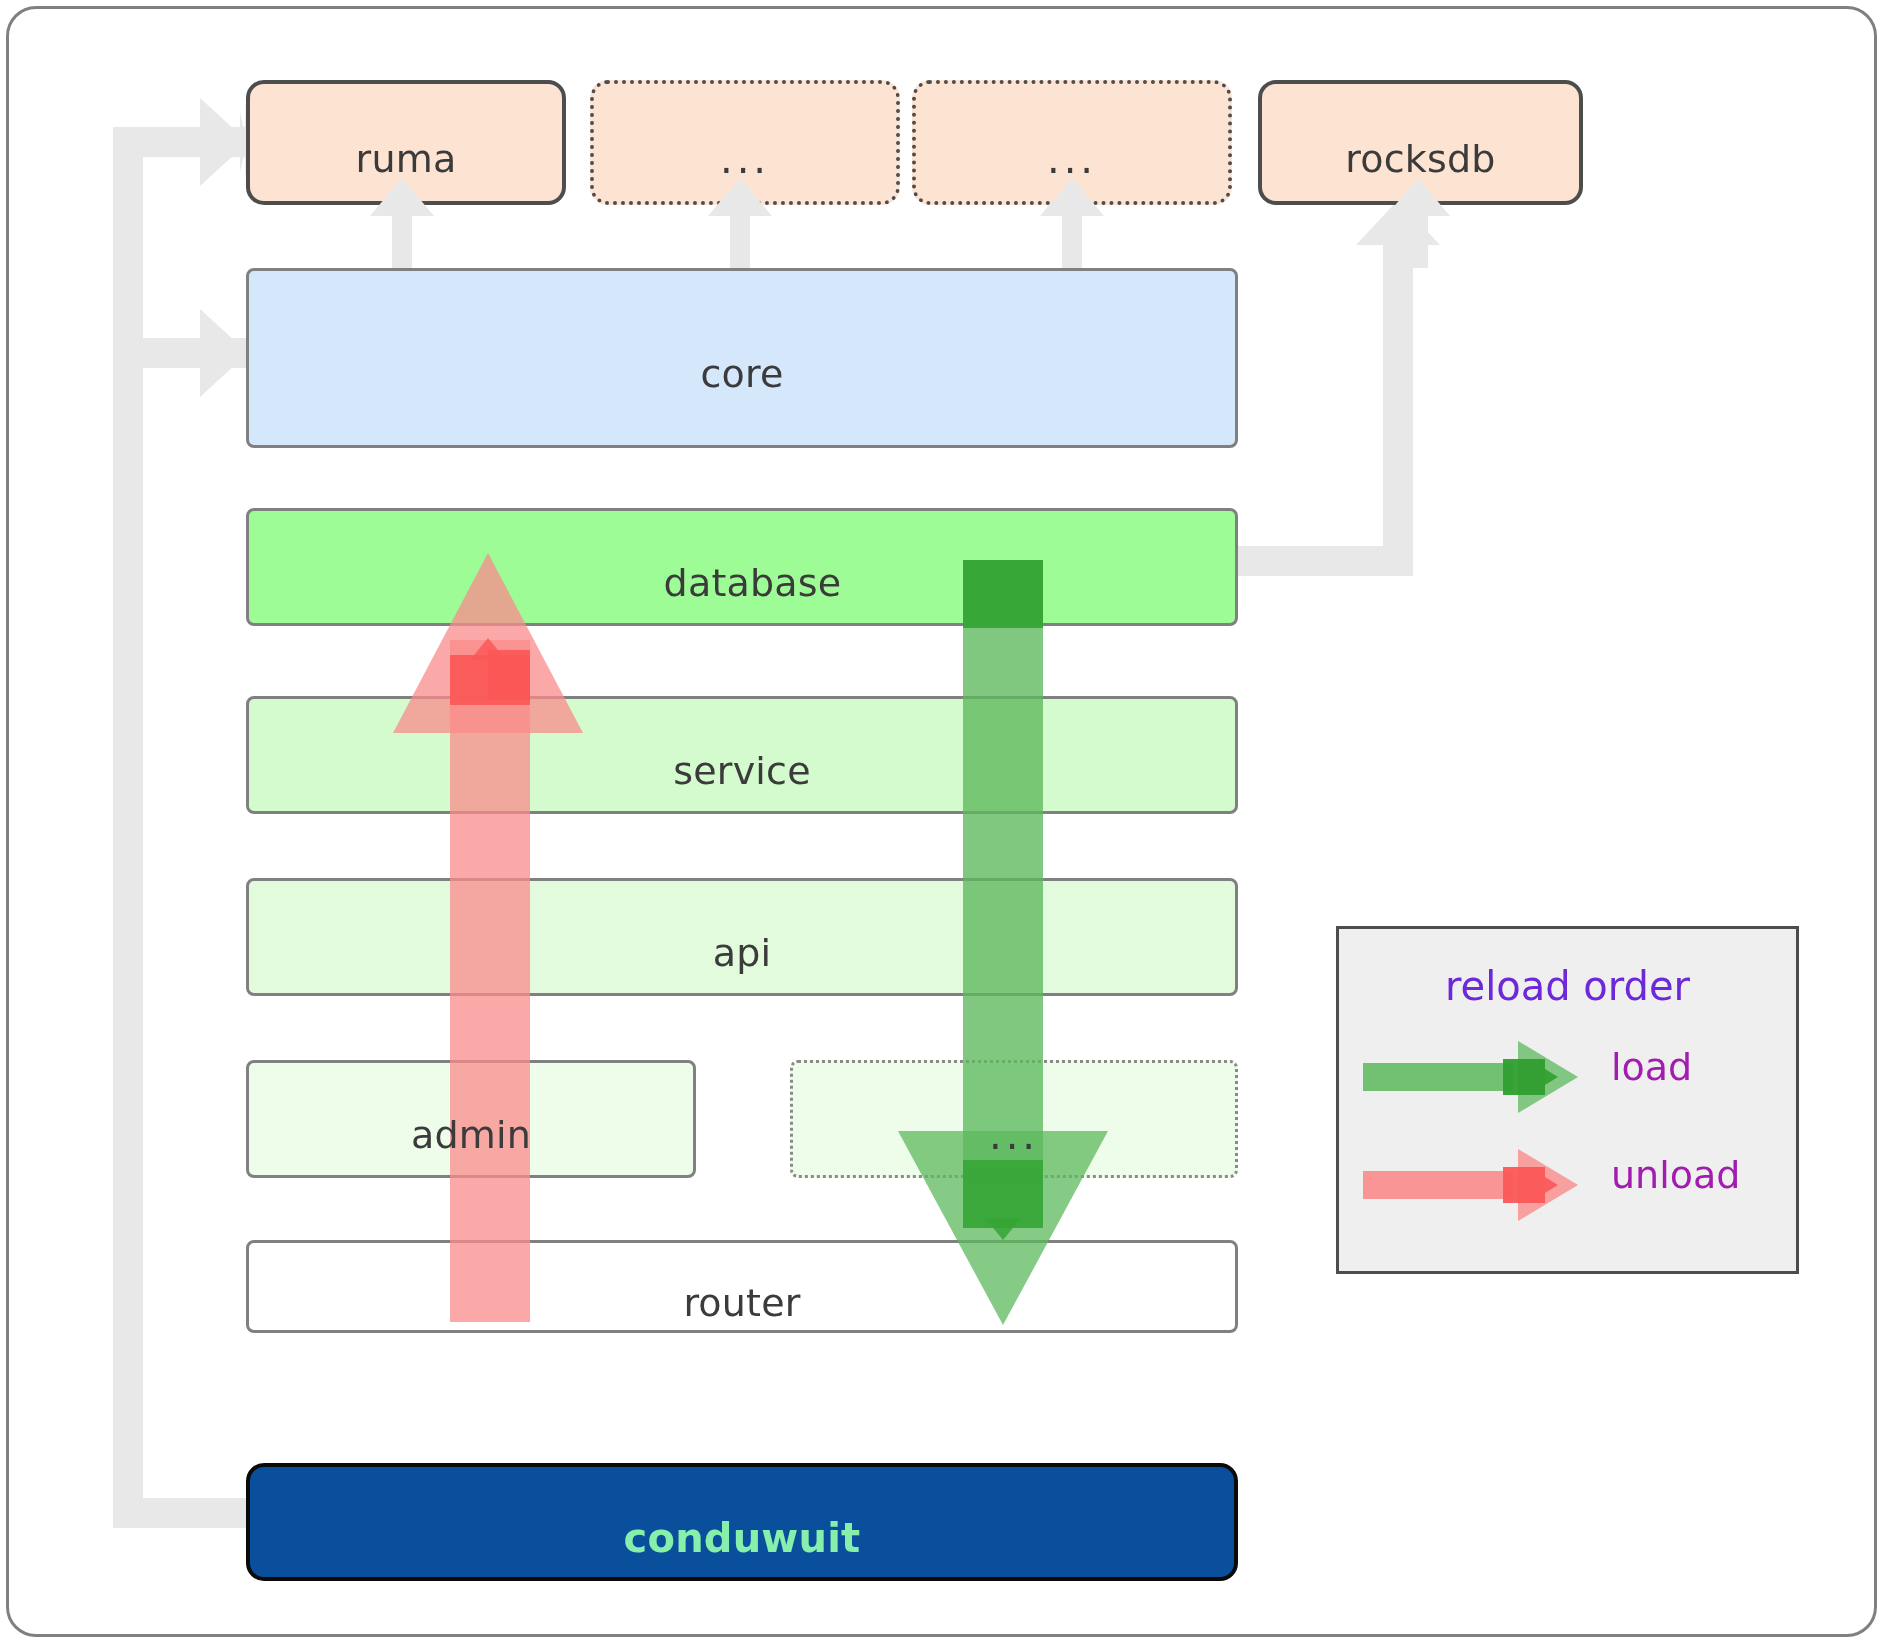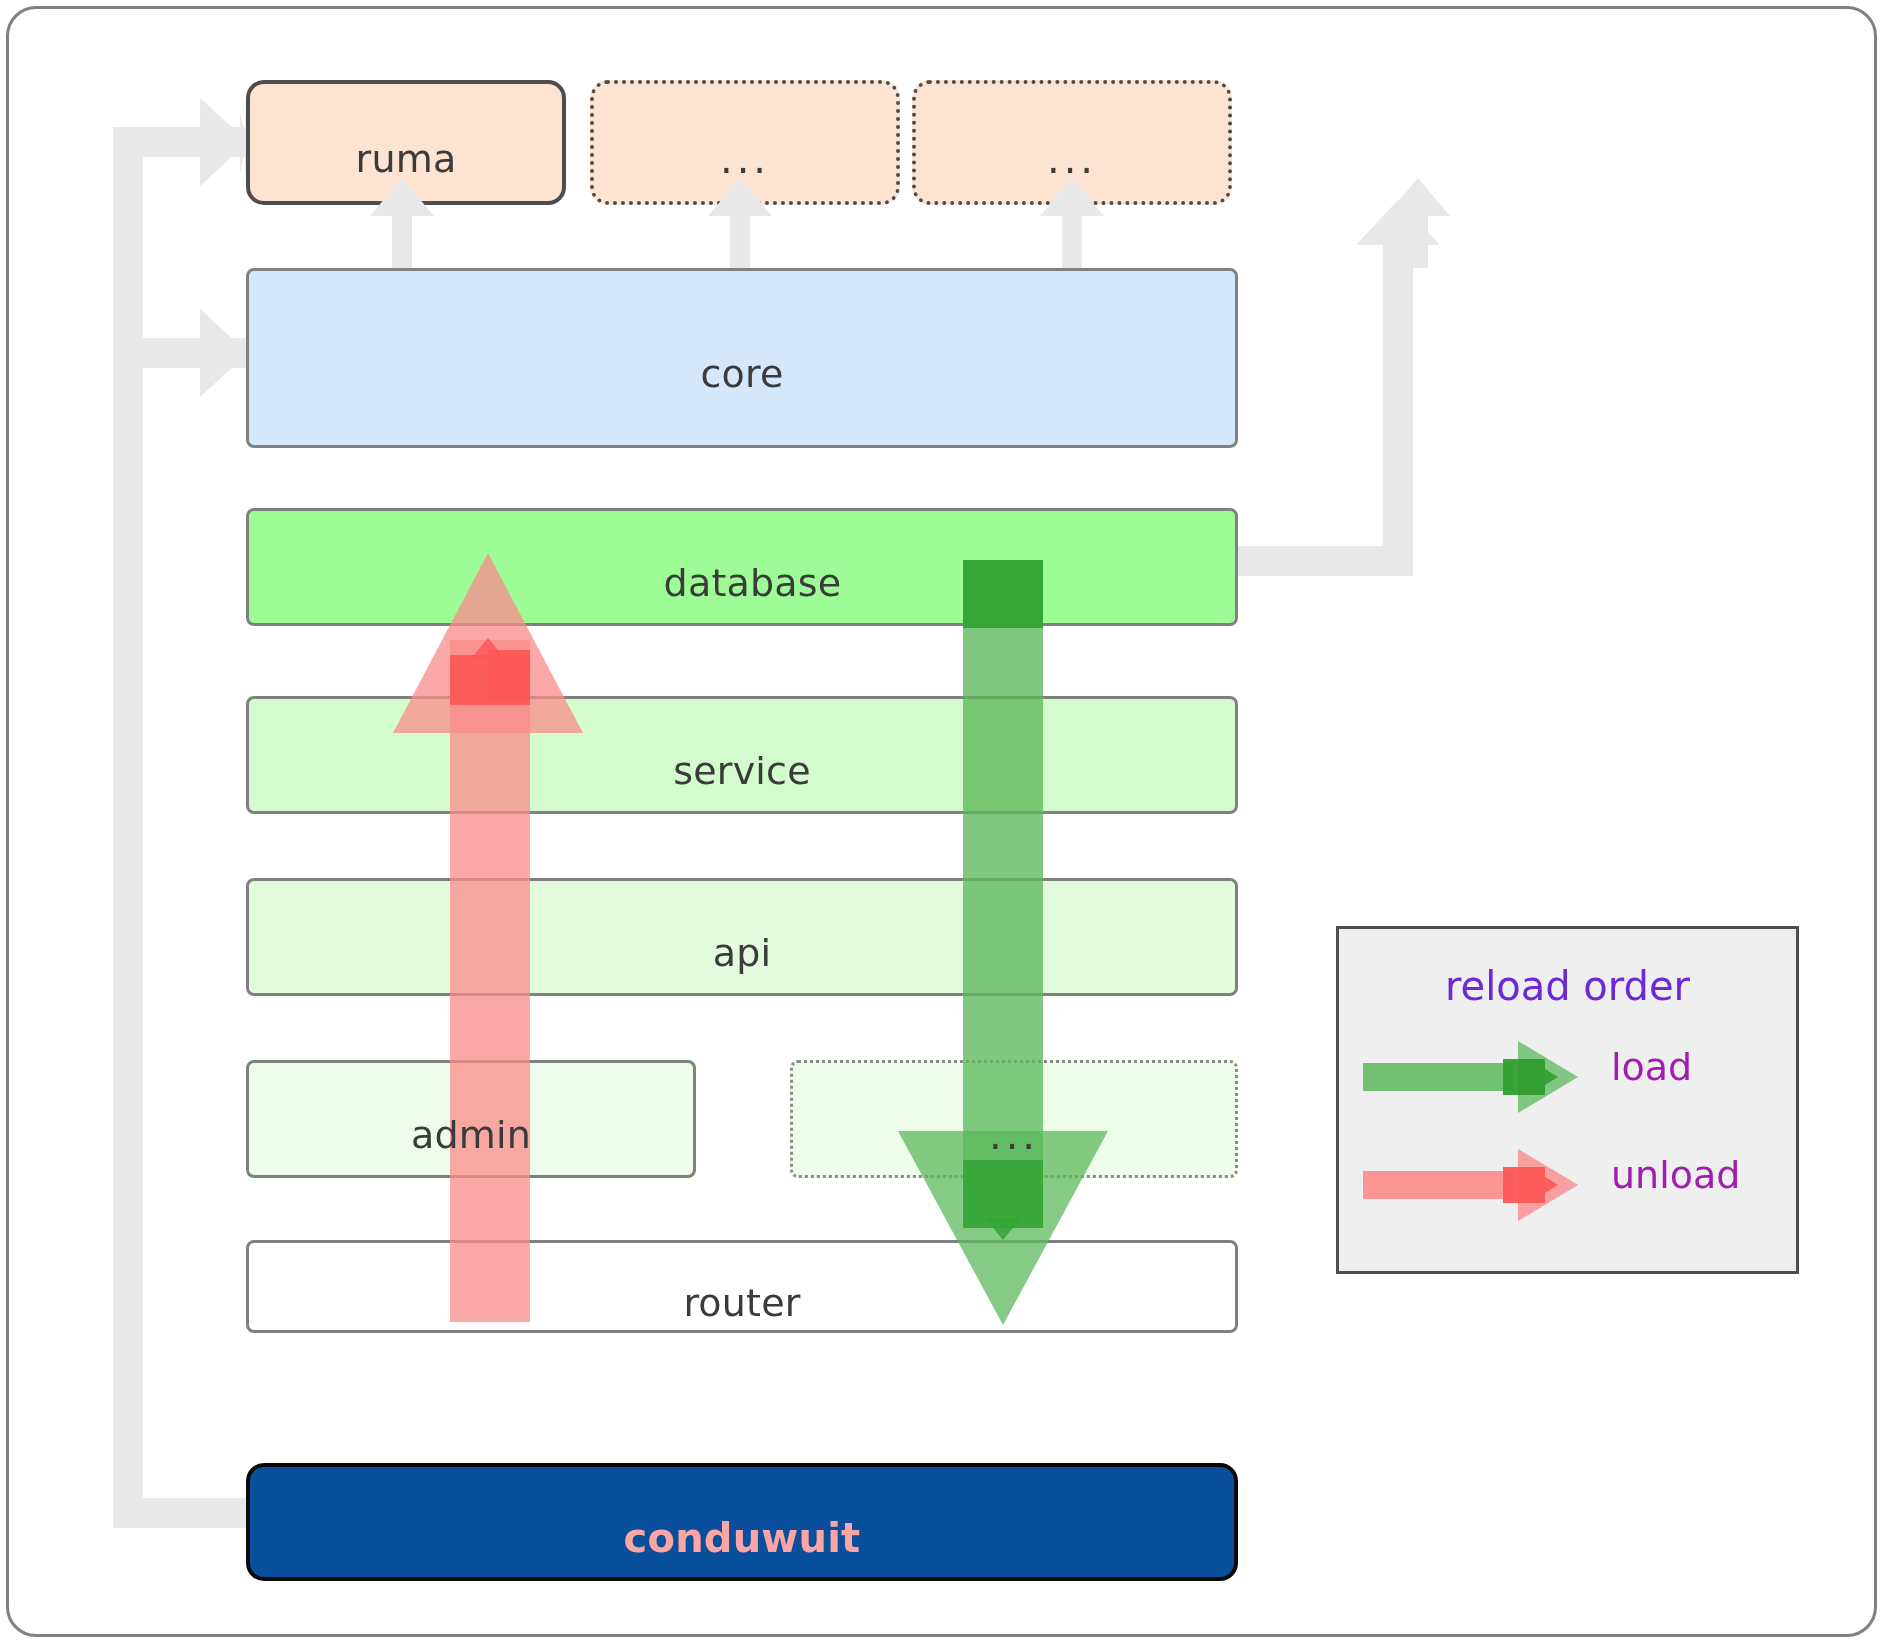--- a/index.html
+++ b/index.html
@@ -68,21 +68,21 @@
   .layer-service  { background: #d4fbce; }
   .layer-api      { background: #e2fbdd; }
   .layer-admin    { background: #edfdea; }
   .layer-dots     { background: #edfdea; border: 3px dotted #8a8a8a; }
   .layer-router   { background: #ffffff; }
 
   .app-box {
     background: #0a4f9c;
     border: 4px solid #0a0a0a;
     border-radius: 18px;
-    color: #fca5a5;
+    color: #86efac;
     font-weight: bold;
     font-size: 40px;
   }
 
   
   .legend {
     position: absolute;
     box-sizing: border-box;
     background: #efefef;
     border: 3px solid #4d4d4d;
@@ -154,20 +154,23 @@
   </div>
 
   <div class="node dep-dotted" style="left:590px; top:80px; width:310px; height:125px;">
     <span class="lbl ellipsis-dots">...</span>
   </div>
 
   <div class="node dep-dotted" style="left:912px; top:80px; width:320px; height:125px;">
     <span class="lbl ellipsis-dots">...</span>
   </div>
 
+  <div class="node dep-solid" style="left:1258px; top:80px; width:325px; height:125px;">
+    <span class="lbl">rocksdb</span>
+  </div>
 
   <svg class="overlay" viewBox="0 0 1883 1643">
     <g fill="#e8e8e8">
 
       <polygon points="392,268 392,216 370,216 402,178 434,216 412,216 412,268"></polygon>
 
       <polygon points="730,268 730,216 708,216 740,178 772,216 750,216 750,268"></polygon>
 
       <polygon points="1062,268 1062,216 1040,216 1072,178 1104,216 1082,216 1082,268"></polygon>
 

